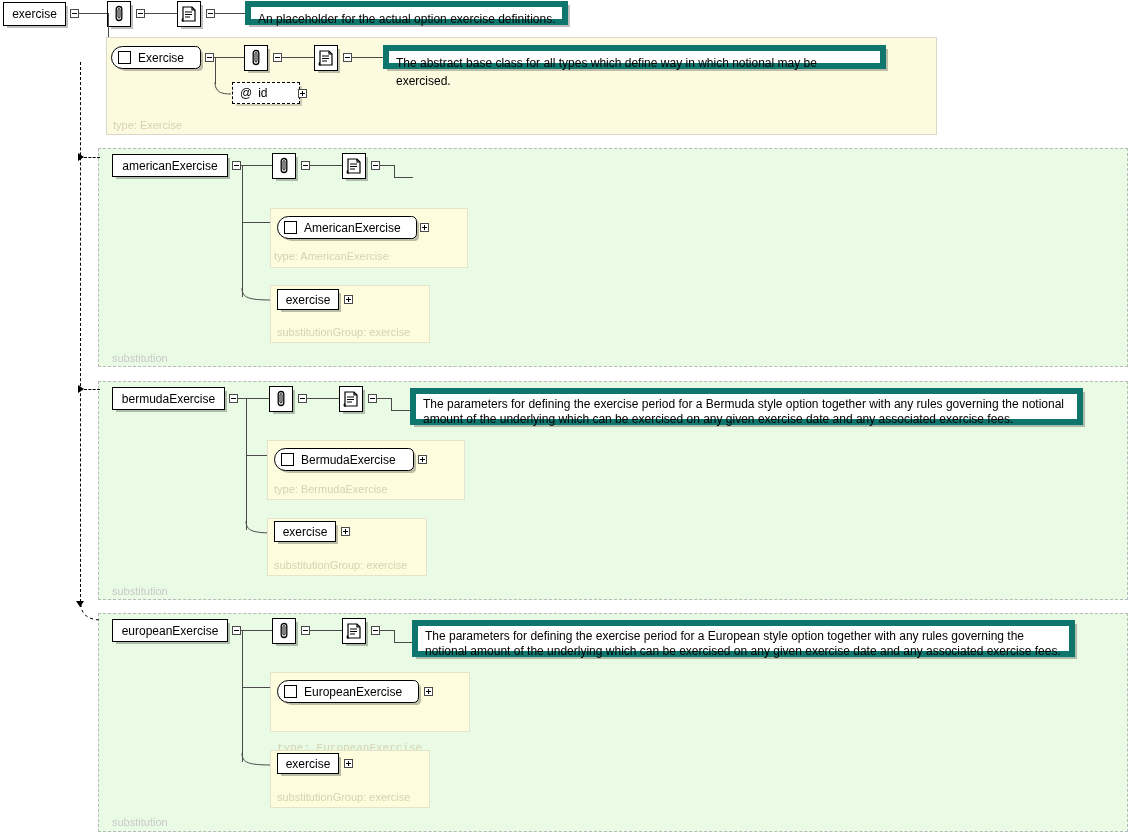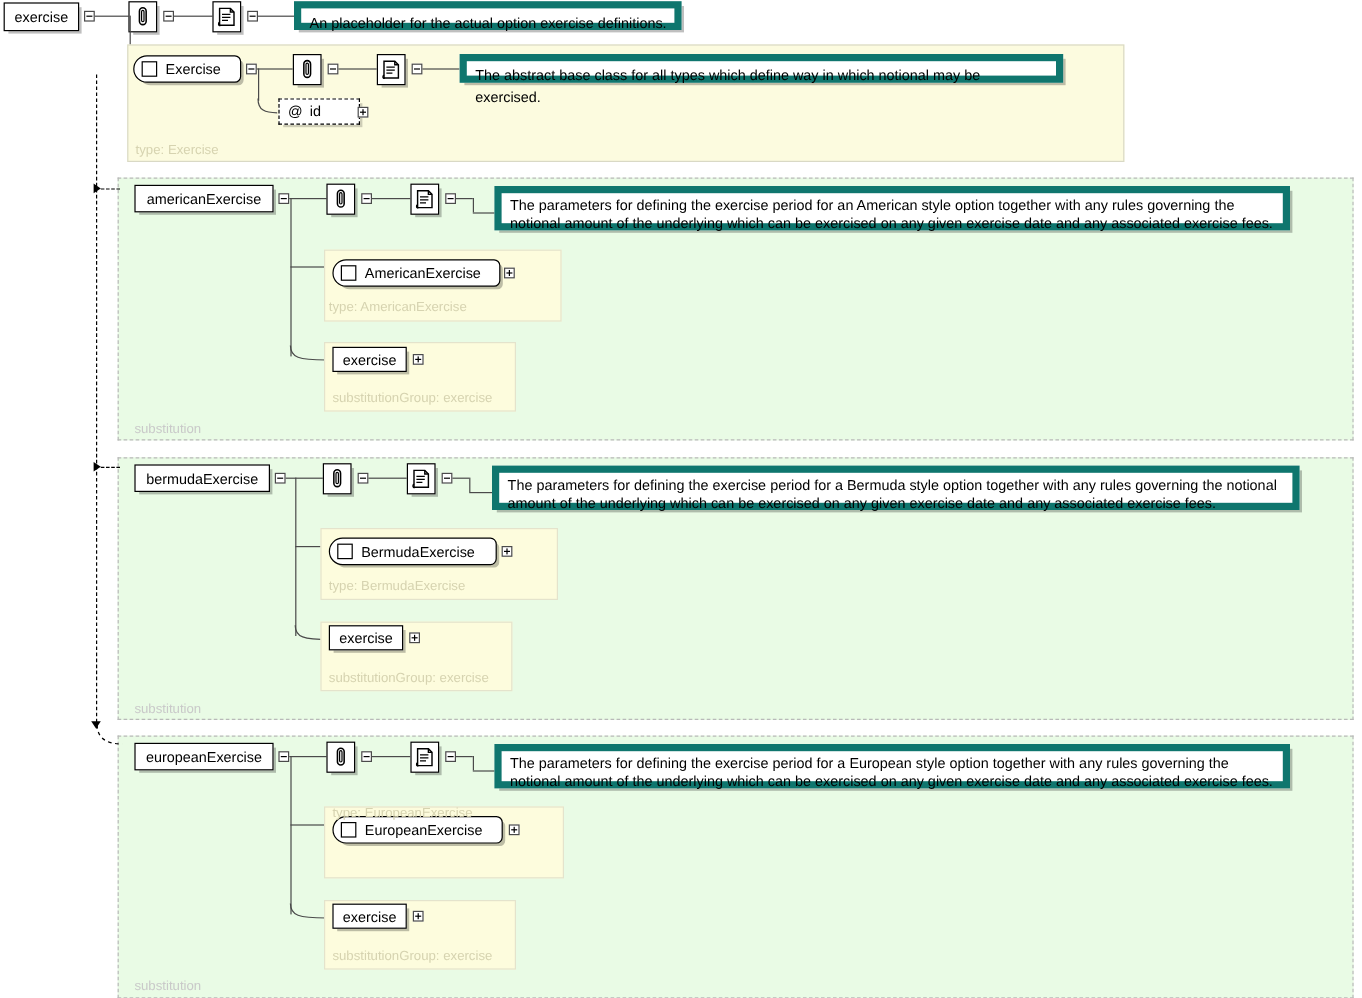--- a/index.html
+++ b/index.html
@@ -259,23 +259,20 @@
       <path d="M11 2 V5 H14" fill="none" stroke="#000" stroke-width="1.2"></path>
       <path d="M4 7 H11 M4 9.5 H11 M4 12 H9" stroke="#000" stroke-width="1"></path>
       <path d="M2 13.5 C0.6 14.5 1 16.6 2.6 16.2" fill="none" stroke="#000" stroke-width="1.2"></path>
     </svg>
   </div>
   <div class="tog" style="left:371px;top:161px;"></div>
   <div class="ln-h" style="left:380px;top:165px;width:14px;"></div>
   <div class="ln-v" style="left:394px;top:165px;height:12px;"></div>
   <div class="ln-h" style="left:394px;top:177px;width:19px;"></div>
 
-  <div class="doc" style="left:412px;top:155px;width:663px;height:37px;">
-    <span>The parameters for defining the exercise period for an American style option together with any rules governing the notional amount of the underlying which can be exercised on any given exercise date and any associated exercise fees.</span>
-  </div>
 
   <div class="ln-v" style="left:242px;top:165px;height:132px;"></div>
   <div class="ln-h" style="left:242px;top:222px;width:29px;"></div>
   <svg class="curve" style="left:236px;top:288px;width:40px;height:18px;">
     <path d="M6 0 C6 10 13 12 36 12" fill="none" stroke="#4a4a4a" stroke-width="1"></path>
   </svg>
 
   <div class="region-yellow-plain" style="left:270px;top:208px;width:198px;height:60px;"></div>
   <div class="type-box" style="left:277px;top:216px;width:140px;height:23px;">
     <span class="sq"></span>
@@ -393,21 +390,21 @@
   <svg class="curve" style="left:236px;top:753px;width:40px;height:18px;">
     <path d="M6 0 C6 10 13 12 36 12" fill="none" stroke="#4a4a4a" stroke-width="1"></path>
   </svg>
 
   <div class="region-yellow-plain" style="left:270px;top:672px;width:200px;height:60px;"></div>
   <div class="type-box" style="left:277px;top:680px;width:142px;height:23px;">
     <span class="sq"></span>
     <span>EuropeanExercise</span>
   </div>
   <div class="tog plus" style="left:424px;top:687px;"></div>
-  <div class="region-label y" style="left:277px;top:672px;">type: EuropeanExercise</div>
+  <div class="region-label y" style="left:277px;top:742px;font-family:Liberation Mono, monospace;">type: EuropeanExercise</div>
 
   <div class="region-yellow-plain" style="left:270px;top:750px;width:160px;height:58px;"></div>
   <div class="el" style="left:277px;top:753px;width:62px;height:21px;">
     <span>exercise</span>
   </div>
   <div class="tog plus" style="left:344px;top:759px;"></div>
   <div class="region-label y" style="left:277px;top:791px;">substitutionGroup: exercise</div>
 
 </div>
 

